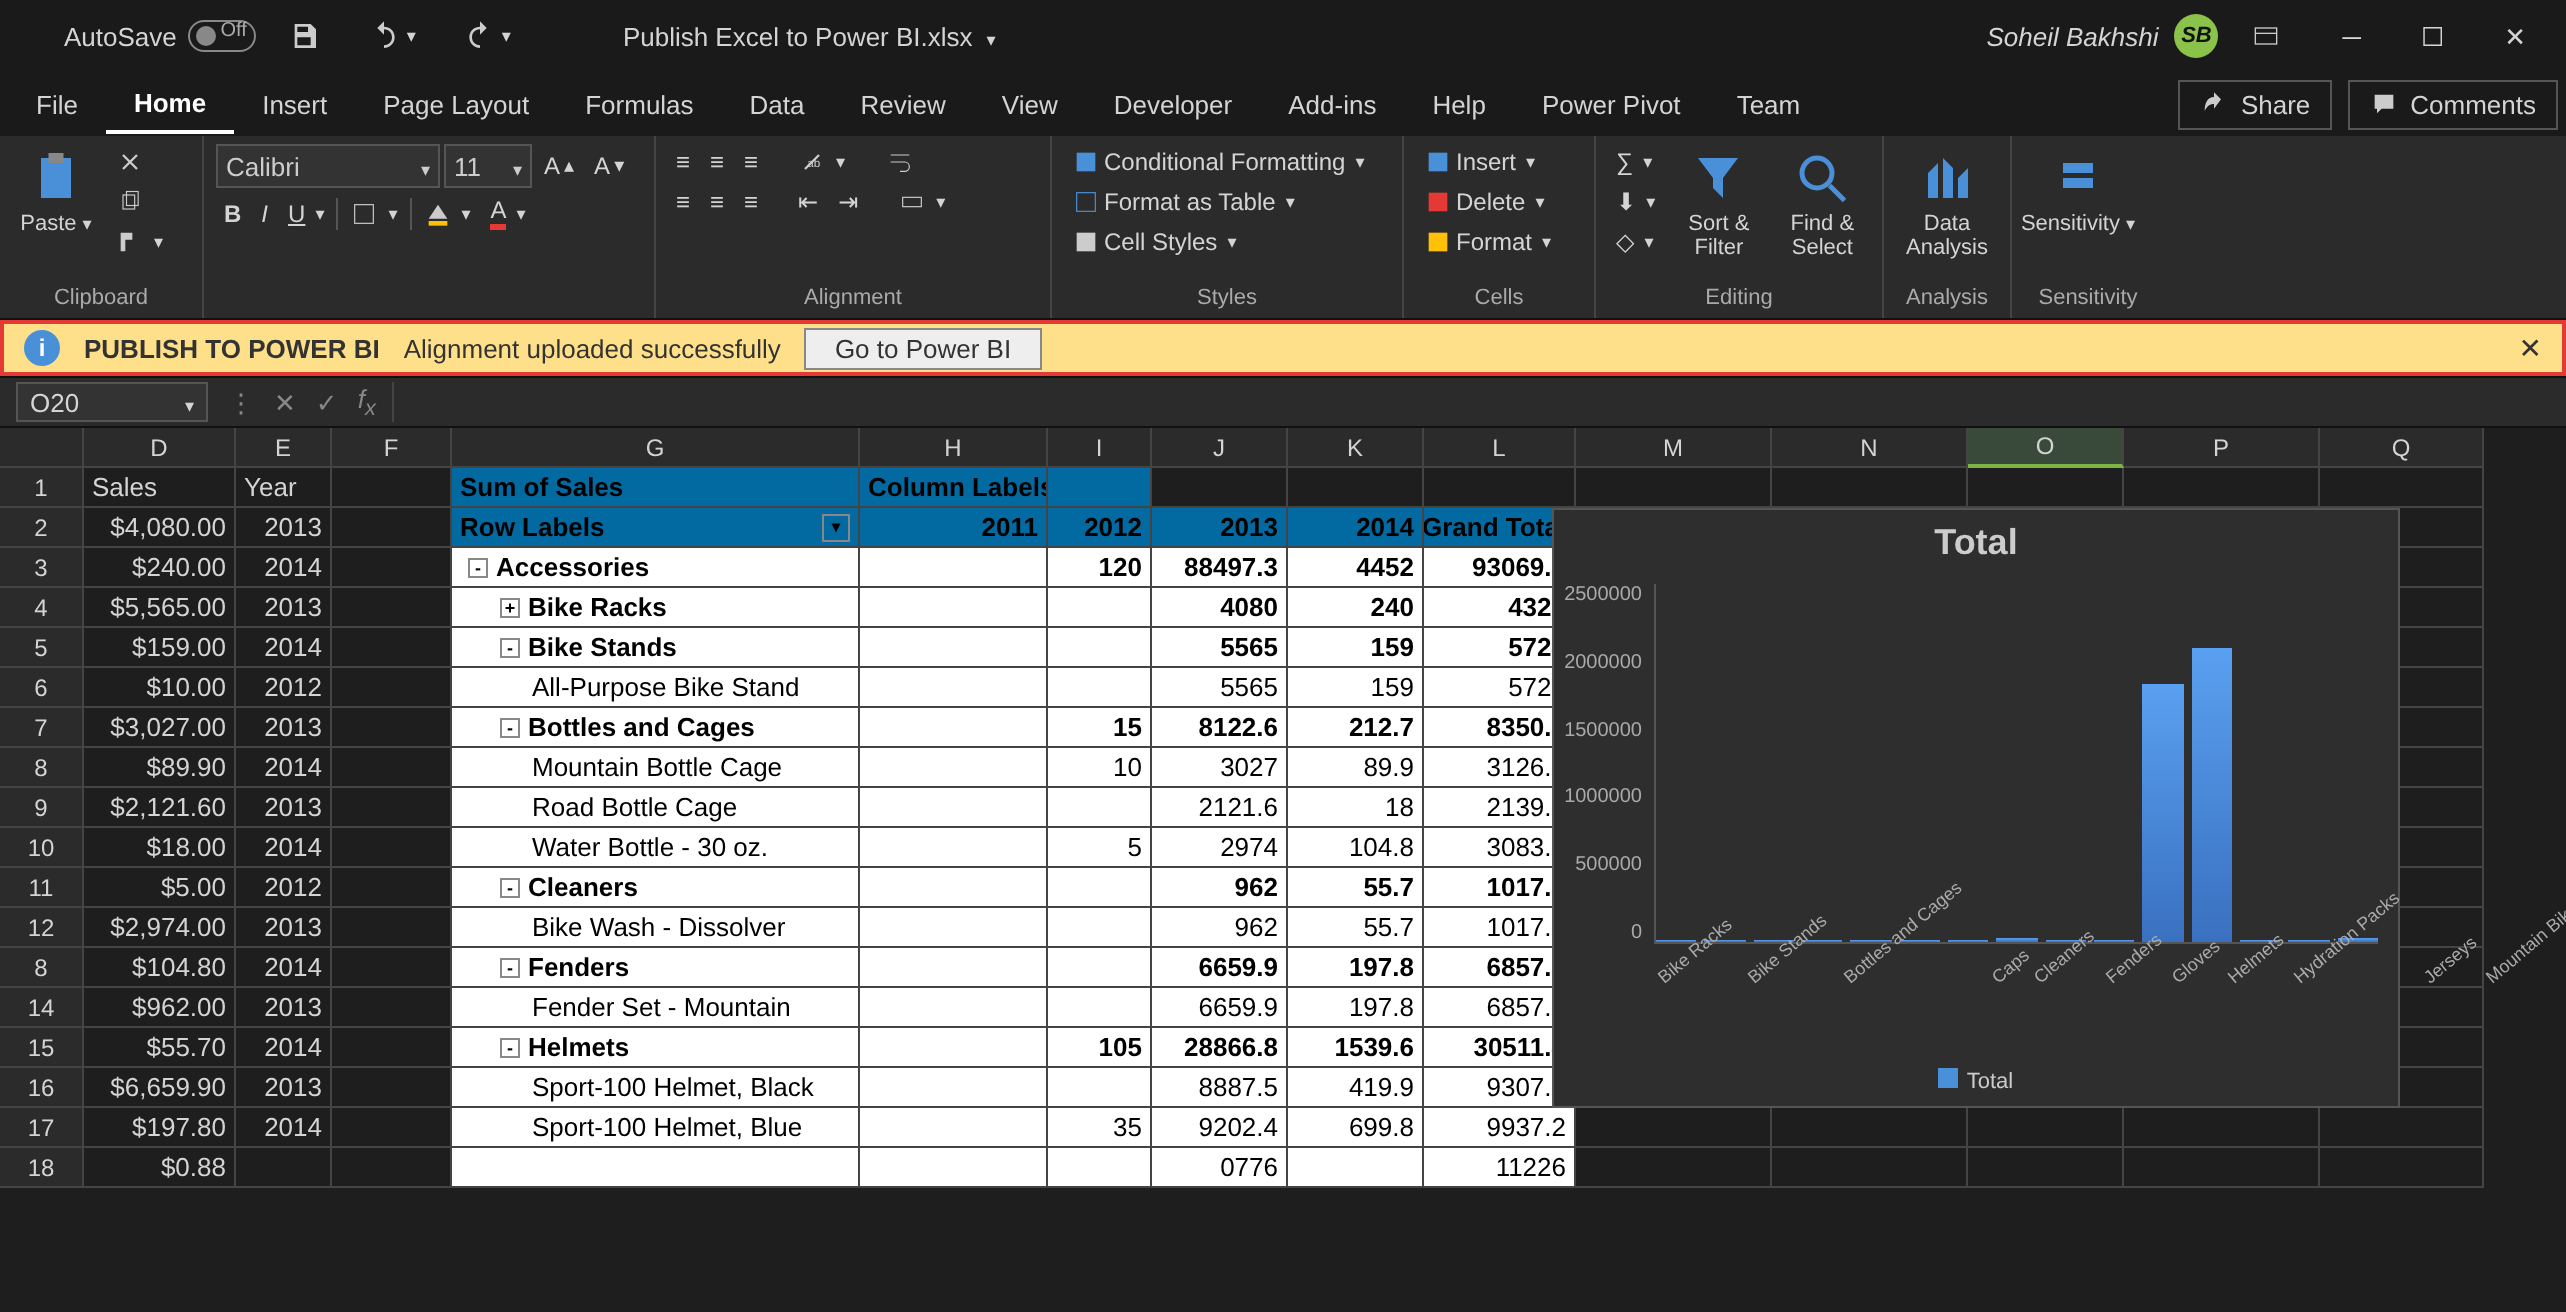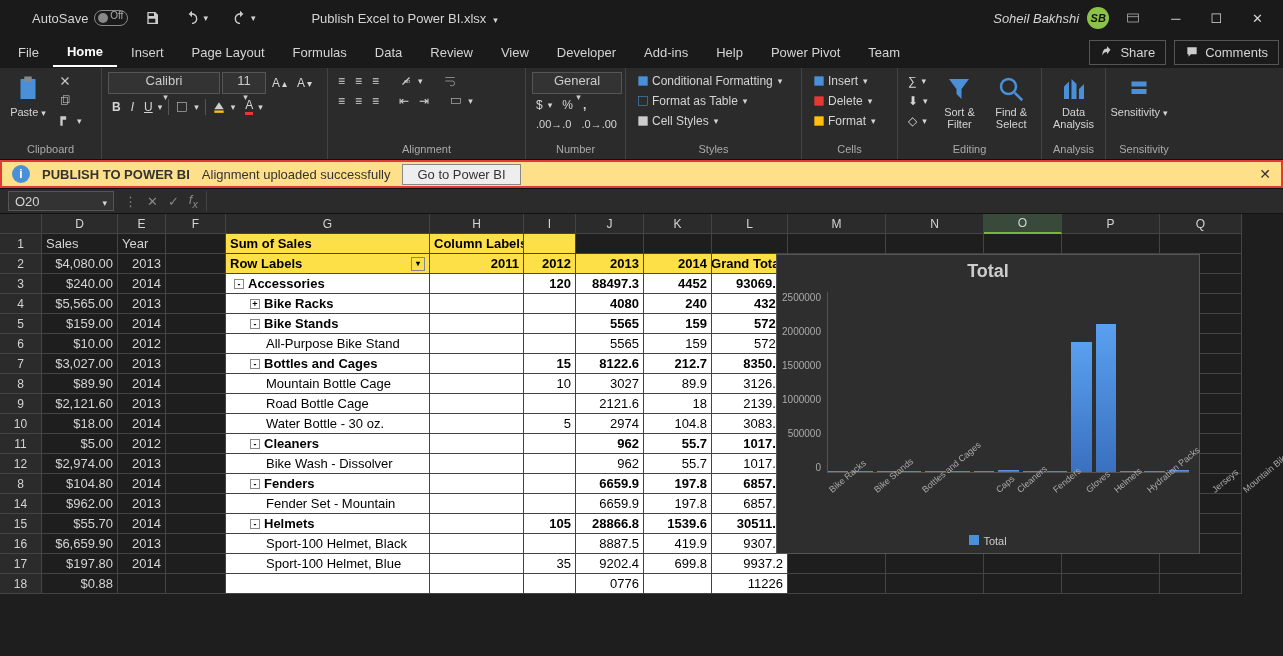--- a/index.html
+++ b/index.html
@@ -42,48 +42,48 @@
 .share-btn, .comments-btn { border:1px solid #555; padding:4px 10px; display:flex; align-items:center; gap:6px; cursor:pointer;}
 
 .ribbon { background:#2b2b2b; height:92px; display:flex; border-bottom:1px solid #111;}
 .ribbon-group { display:flex; flex-direction:column; border-right:1px solid #444; padding:2px 6px; }
 .ribbon-controls { display:flex; flex:1; gap:4px; align-items:flex-start; padding:2px 0;}
 .ribbon-label { font-size:11px; color:#aaa; text-align:center; padding:2px 0; display:flex; justify-content:center; gap:4px;}
 .rbtn { padding:2px 4px; cursor:pointer; display:inline-flex; align-items:center; gap:2px; font-size:12px; }
 .rbtn svg { width:14px; height:14px; fill:#ccc;}
 .big-btn { display:flex; flex-direction:column; align-items:center; width:54px; padding:2px; cursor:pointer; font-size:11px;}
 .big-btn svg { width:30px; height:30px; fill:#4a90d9; margin-bottom:2px;}
-.fontsel { background:#333; border:1px solid #555; height:22px; padding:0 4px; color:#ccc; display:flex; align-items:center; justify-content:space-between;flex-direction:column; }
+.fontsel { background:#333; border:1px solid #555; height:22px; padding:0 4px; color:#ccc; display:flex; align-items:center; justify-content:space-between; }
 .v-stack { display:flex; flex-direction:column; gap:2px;}
 .h-stack { display:flex; gap:2px; align-items:center;}
 
 .msgbar { background:#ffe08a; height:28px; display:flex; align-items:center; padding:0 10px; gap:12px; color:#333; border:2px solid #e53935; position:relative;}
 .msgbar .info-ico { width:18px; height:18px; border-radius:50%; background:#4a90d9; color:#fff; display:flex; align-items:center; justify-content:center; font-size:12px; font-weight:bold;}
 .msgbar .msgtitle{ font-weight:bold; font-size:13px;}
 .msgbar .gobi { background:#eee; border:1px solid #888; padding:2px 14px; cursor:pointer; }
 .msgbar .close { margin-left:auto; cursor:pointer; font-size:14px;}
 
 .formulabar { display:flex; align-items:center; height:26px; background:#2b2b2b; border-top:1px solid #111; border-bottom:1px solid #111; }
-.cellref { width:106px; background:#333; border:1px solid #555; height:20px; padding:0 6px; margin-left:8px; display:flex; align-items:center; justify-content:space-between;}
+.cellref { width:96px; background:#333; border:1px solid #555; height:20px; padding:0 6px; margin-left:8px; display:flex; align-items:center; justify-content:space-between;}
 .fx-btns { display:flex; align-items:center; gap:10px; margin-left:10px; color:#888;}
 .rulers { display:flex;}
 .corner { width:42px; height:20px; background:#2b2b2b; border-right:1px solid #444; border-bottom:1px solid #444;}
 .col-headers { display:flex; background:#2b2b2b; height:20px; }
 .col-h { border-right:1px solid #444; border-bottom:1px solid #444; display:flex; align-items:center; justify-content:center; font-size:12px;}
 .col-h.active { background:#3a4a3a; border-bottom:2px solid #7cb342;}
 .row-headers { display:flex; flex-direction:column; background:#2b2b2b;}
 .row-h { height:20px; width:42px; border-right:1px solid #444; border-bottom:1px solid #444; display:flex; align-items:center; justify-content:center; font-size:12px;}
 .cells { position:relative;}
 .row { display:flex; height:20px;}
 .cell { border-right:1px solid #444; border-bottom:1px solid #444; padding:0 4px; display:flex; align-items:center; font-size:13px; overflow:hidden; white-space:nowrap;}
 .cD{width:76px;} .cE{width:48px;} .cF{width:60px;}
 .cG{width:204px;} .cH{width:94px;} .cI{width:52px;} .cJ{width:68px;} .cK{width:68px;} .cL{width:76px;}
 .cM{width:98px;} .cN{width:98px;} .cO{width:78px;} .cP{width:98px;} .cQ{width:82px;}
 .cell.right { justify-content:flex-end; }
-.cell.pvt-head { background:#fde047; color:#000; font-weight:bold; }
+.cell.pvt-head { background:#0369a1; color:#000; font-weight:bold; }
 .cell.pvt-cell { background:#fff; color:#000; }
 .cell.pvt-bold { font-weight:bold; }
 .dropdown-indicator { width:14px; height:14px; border:1px solid #888; margin-left:auto; display:flex; align-items:center; justify-content:center; font-size:8px;}
 .expand { display:inline-block; width:10px; height:10px; border:1px solid #888; font-size:9px; line-height:8px; text-align:center; margin-right:4px;}
 
 .chart {
   position:absolute; left:776px; top:20px; width:424px; height:300px; background:#2e2e2e; border:1px solid #555;
   display:flex; flex-direction:column;
 }
 .chart-title { text-align:center; color:#ccc; font-size:18px; font-weight:600; padding:6px;}
@@ -284,44 +284,20 @@
         <div class="rbtn chev">
             <svg viewBox="0 0 24 24">
               <rect x="4" y="8" width="16" height="8" stroke="#ccc" fill="none"></rect>
             </svg>
           </div>
       </div>
     </div>
     <div class="ribbon-label">Alignment</div>
   </div>
 
-  <div class="ribbon-group" style="width:100px;">
-    <div class="ribbon-controls v-stack">
-      <div class="fontsel" style="width:90px;">
-          <span>General</span>
-          <span class="chev"></span>
-        </div>
-      <div class="h-stack">
-        <div class="rbtn chev">$</div>
-        <div class="rbtn">%</div>
-        <div class="rbtn">
-            <b>,</b>
-          </div>
-      </div>
-      <div class="h-stack">
-        <div class="rbtn">
-            <span class="small">.00→.0</span>
-          </div>
-        <div class="rbtn">
-            <span class="small">.0→.00</span>
-          </div>
-      </div>
-    </div>
-    <div class="ribbon-label">Number</div>
-  </div>
 
   <div class="ribbon-group" style="width:176px;">
     <div class="ribbon-controls v-stack">
       <div class="rbtn chev">
           <svg viewBox="0 0 24 24">
             <rect x="4" y="4" width="16" height="16" fill="#4a90d9"></rect>
           </svg>
           <span>Conditional Formatting</span>
         </div>
       <div class="rbtn chev">

